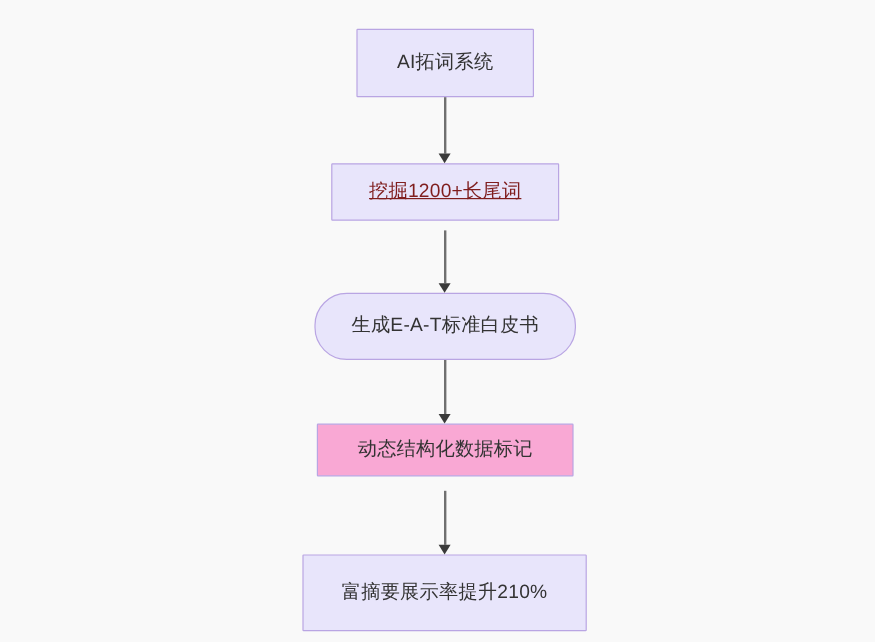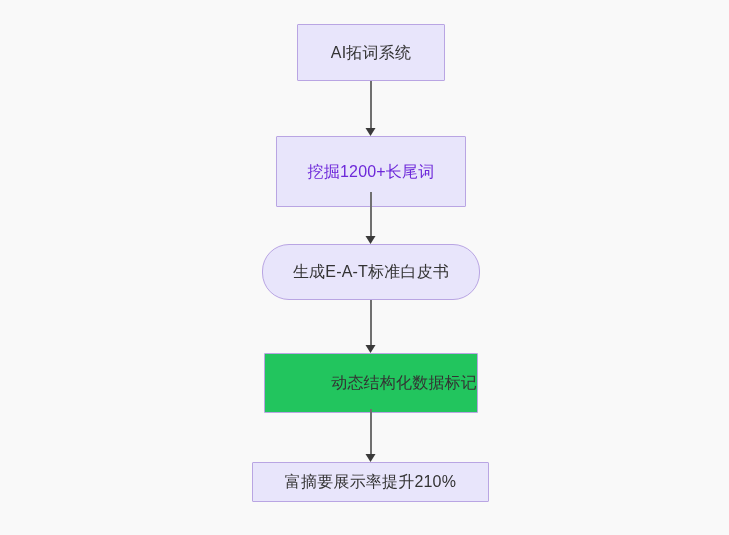--- a/index.html
+++ b/index.html
@@ -59,30 +59,30 @@
   }
 </style>
 </head>
 <body style="background: rgb(249, 249, 249);">
 
 <div id="flowchart">
 
   <div class="node" style="left: 297px; top: 13px; width: 148px; height: 57px; background: rgb(232, 229, 251); border-color: rgb(185, 165, 227); color: rgb(51, 51, 51);">
     <span>AI拓词系统</span>
   </div>
-  <div class="node" style="left: 276px; top: 125px; width: 190px; height: 71px; background: rgb(232, 229, 251); border-color: rgb(185, 165, 227); color: #6d28d9;">
+  <div class="node" style="left: 276px; top: 125px; width: 190px; height: 48px; background: rgb(232, 229, 251); border-color: rgb(185, 165, 227); color: #7f1d1d; text-decoration: underline;">
     <span>挖掘1200+长尾词</span>
   </div>
   <div class="node" style="left: 262px; top: 233px; width: 218px; height: 56px; background: rgb(232, 229, 251); border-color: rgb(185, 165, 227); color: rgb(51, 51, 51); border-radius: 27px;">
     <span>生成E-A-T标准白皮书</span>
   </div>
-  <div class="node" style="left: 264px; top: 342px; width: 214px; height: 60px; background: #22c55e; border-color: rgb(185, 165, 227); color: rgb(51, 51, 51); justify-content: flex-end;">
+  <div class="node" style="left: 264px; top: 342px; width: 214px; height: 44px; background: #f9a8d4; border-color: rgb(185, 165, 227); color: rgb(51, 51, 51);">
     <span>动态结构化数据标记</span>
   </div>
-  <div class="node" style="left: 252px; top: 451px; width: 237px; height: 40px; background: rgb(232, 229, 251); border-color: rgb(185, 165, 227); color: rgb(51, 51, 51);">
+  <div class="node" style="left: 252px; top: 451px; width: 237px; height: 64px; background: rgb(232, 229, 251); border-color: rgb(185, 165, 227); color: rgb(51, 51, 51);">
     <span>富摘要展示率提升210%</span>
   </div>
 
   <div class="edge" style="left: 371px; top: 70px; height: 55px;">
     <div class="edge-line" style="height: 47px; background: rgb(112, 112, 112);"></div>
     <div class="edge-head" style="top: 46.5px; border-top-color: rgb(58, 58, 58);"></div>
   </div>
   <div class="edge" style="left: 371px; top: 181px; height: 52px;">
     <div class="edge-line" style="height: 44px; background: rgb(112, 112, 112);"></div>
     <div class="edge-head" style="top: 43.5px; border-top-color: rgb(58, 58, 58);"></div>

